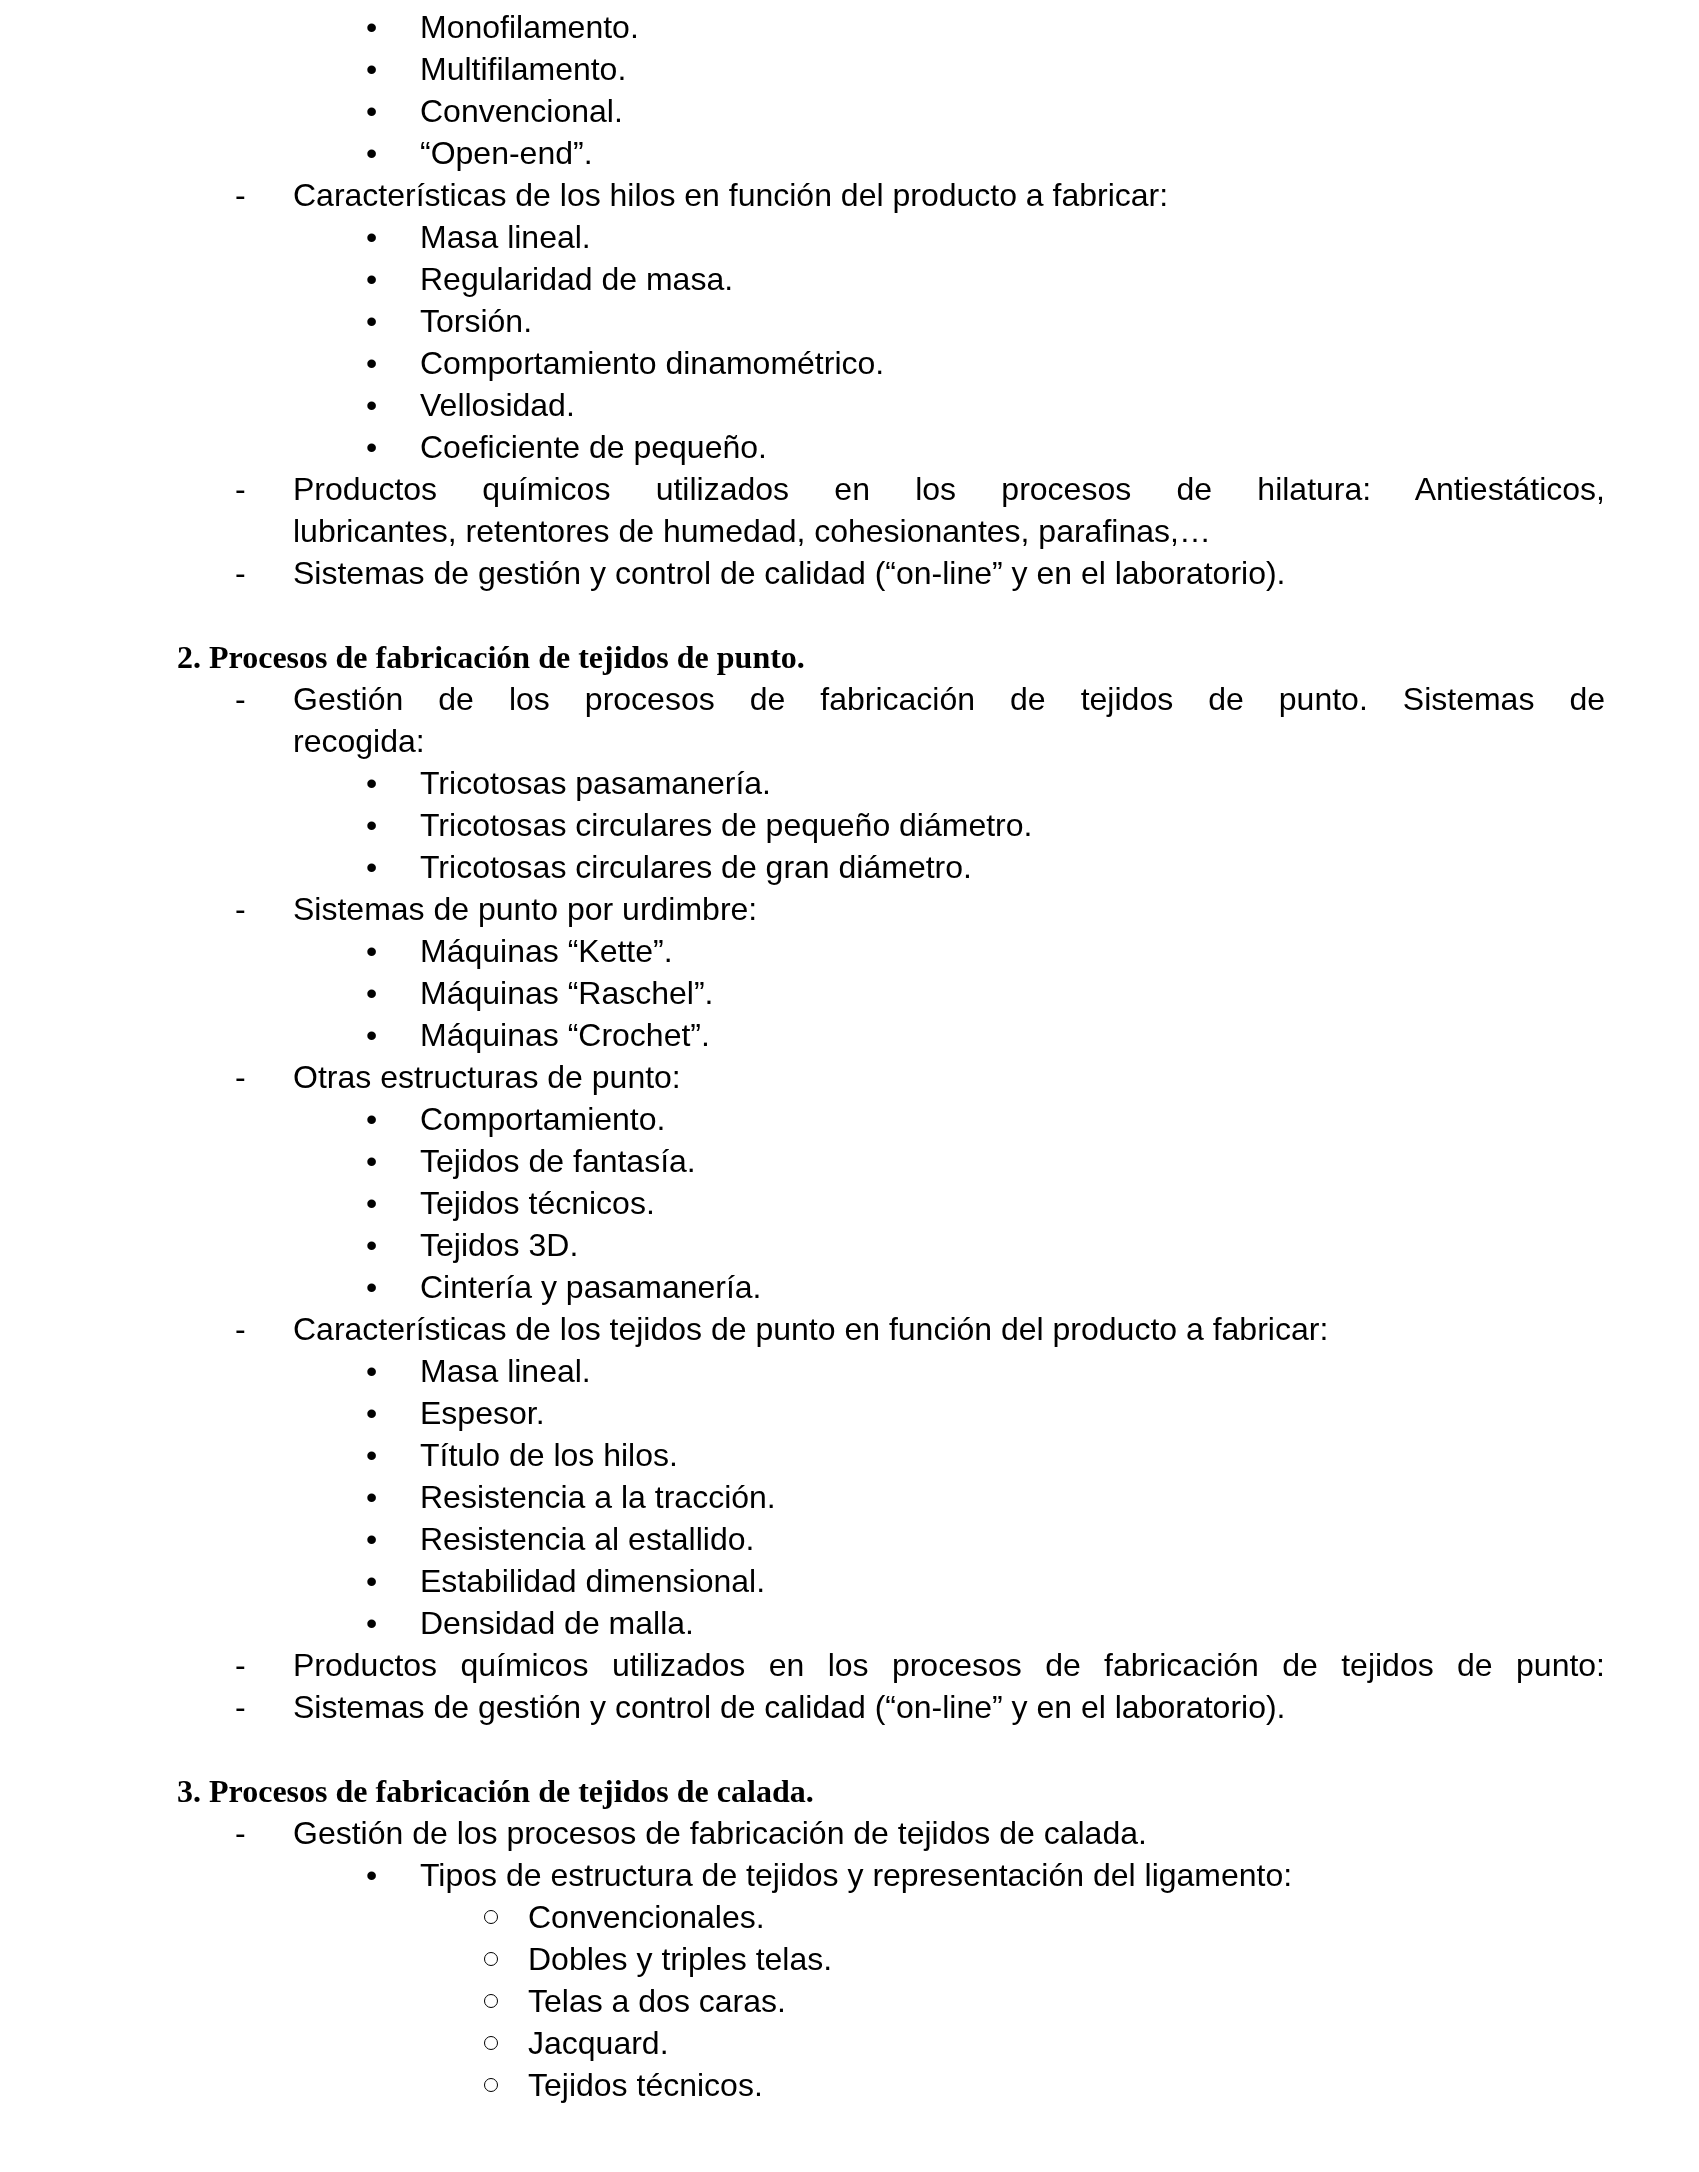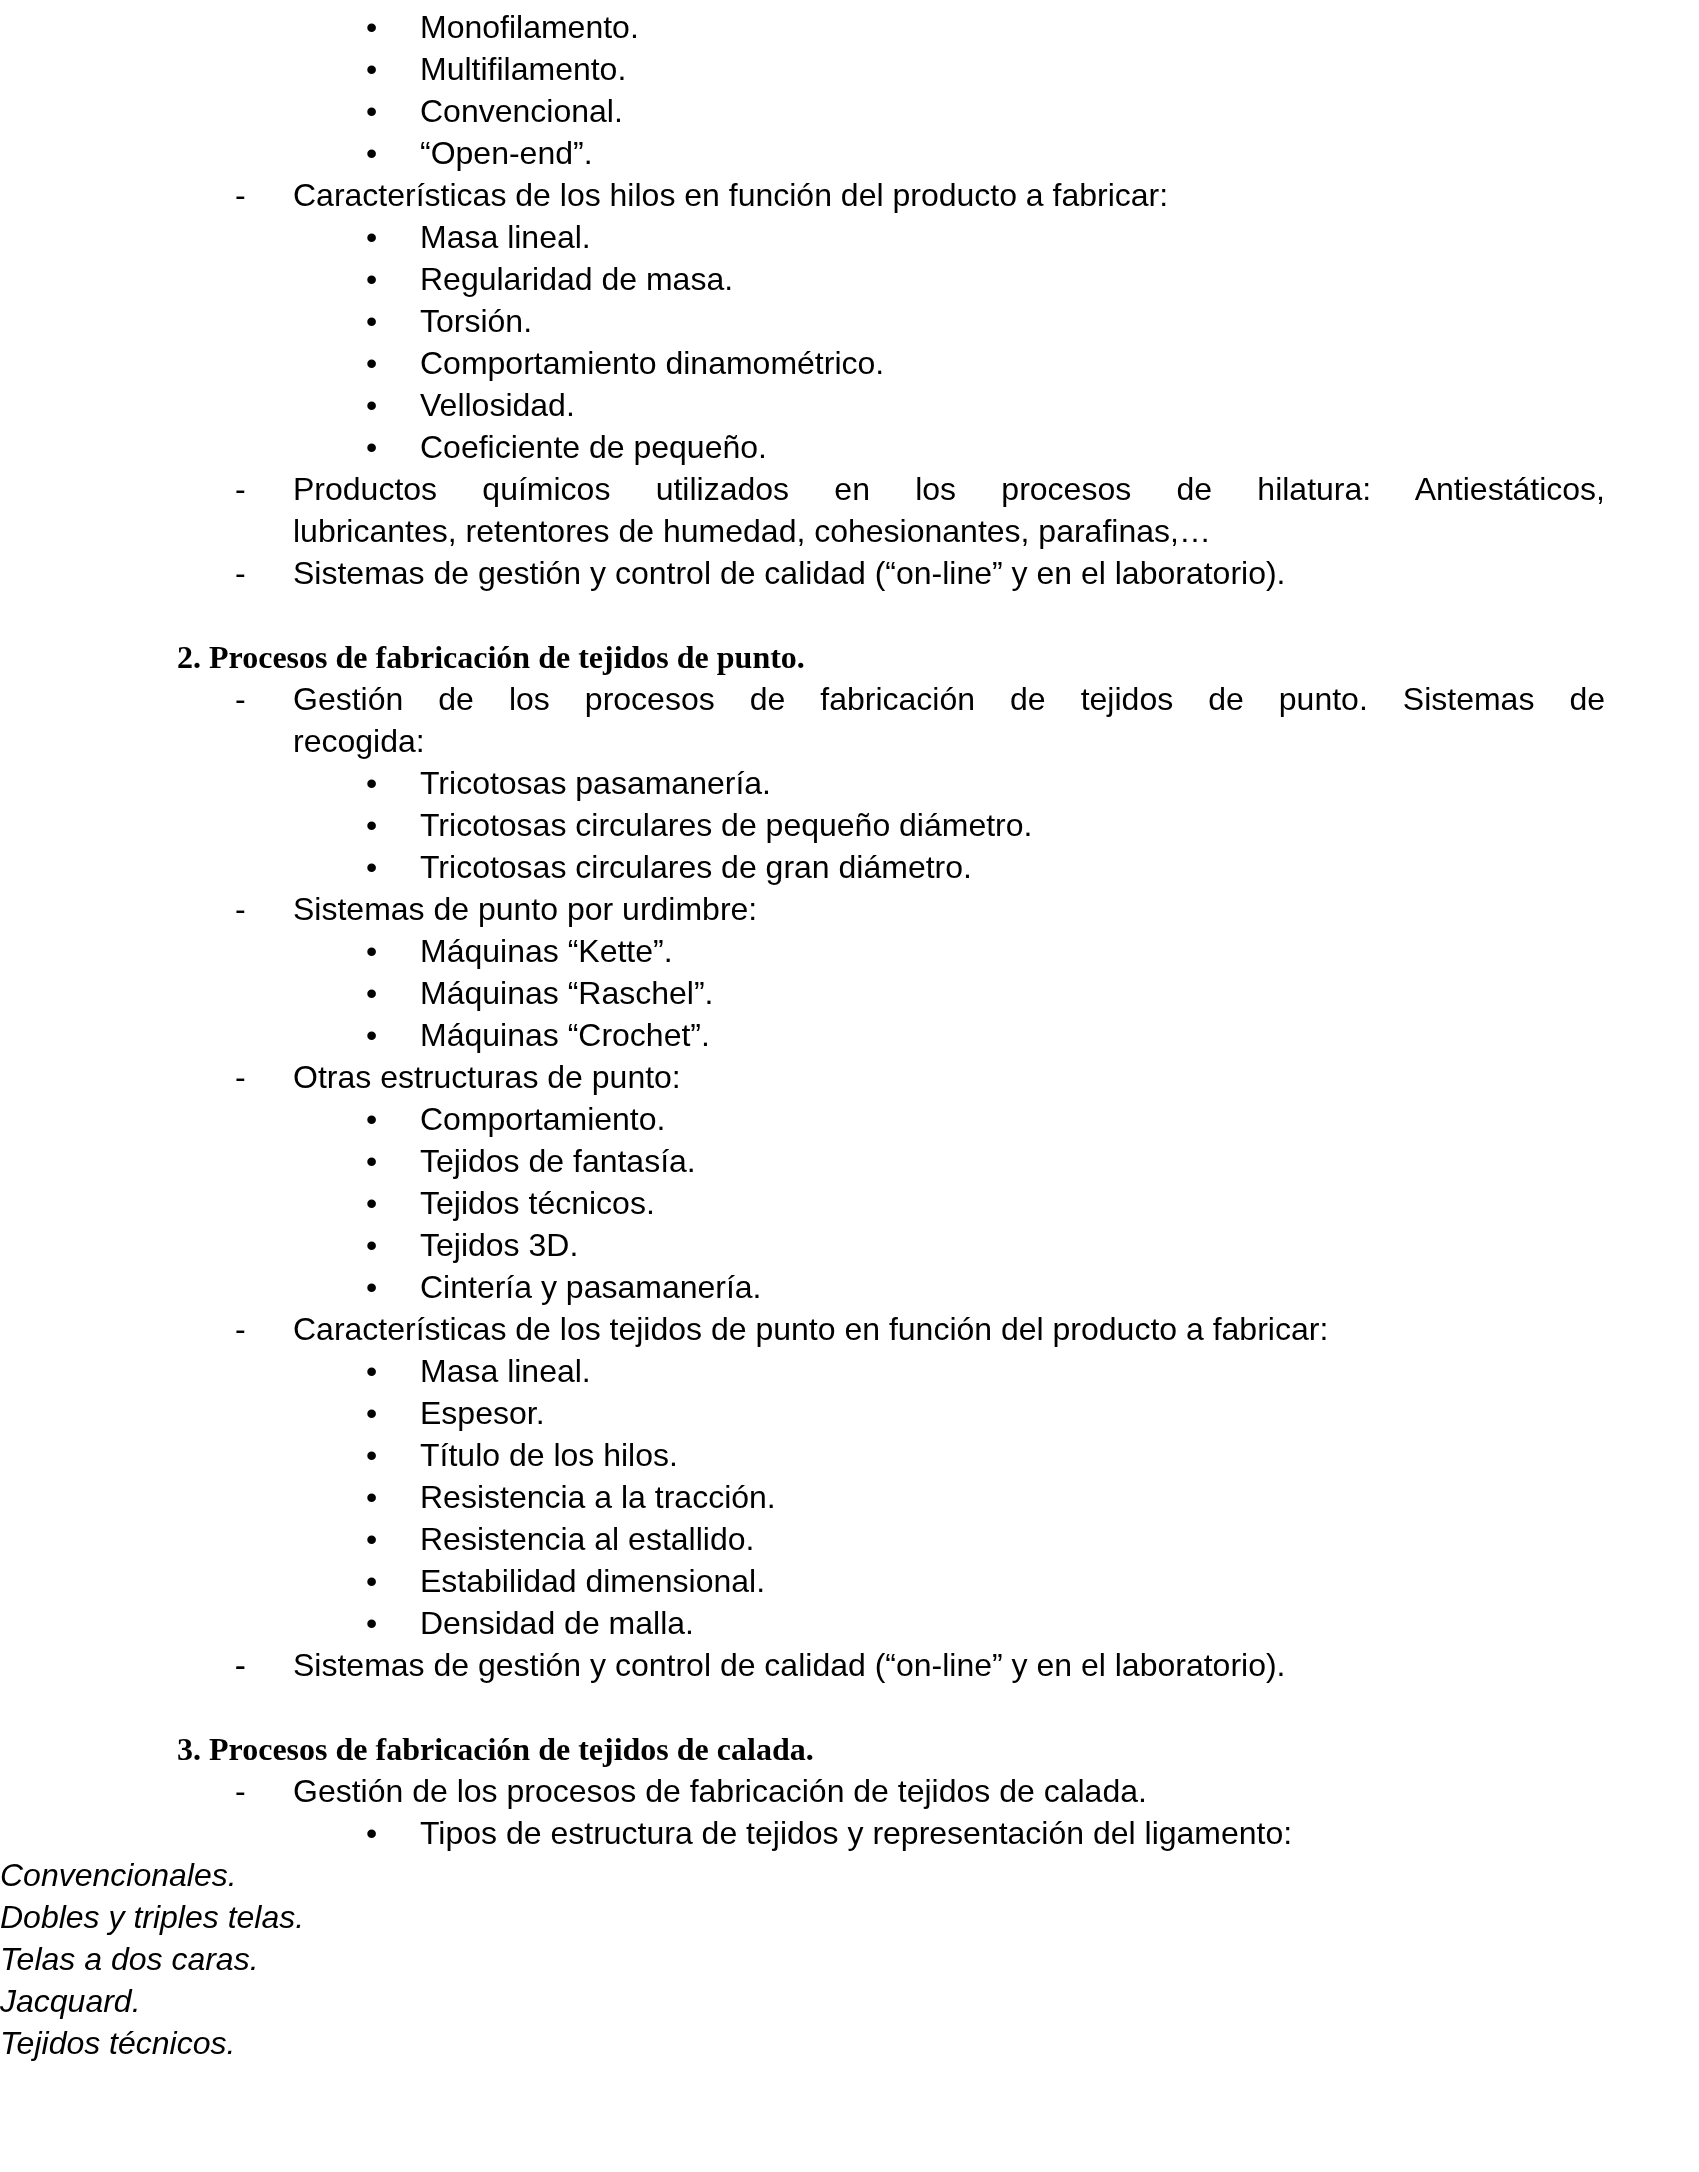--- a/index.html
+++ b/index.html
@@ -29,21 +29,21 @@
     line-height: 42px;
     white-space: nowrap;
     font-family: Liberation Serif, serif;
   }
   .item {
     position: relative;
     line-height: 42px;
   }
   .item.dash   { margin-left: 293px; width: 1312px; }
   .item.bullet { margin-left: 420px; width: 1186px; }
-  .item.circle { width: 1078px; font-style: italic; }
+  .item.circle { margin-left: 528px; width: 1078px; }
   .marker {
     position: absolute;
     top: 0;
     line-height: 42px;
   }
   .dash > .marker   { left: -58px; }
   .bullet > .marker { left: -54px; }
   .circle > .marker {
     left: -44px;
     top: 13.6px;
@@ -205,20 +205,21 @@
     <div class="item bullet">
       <span class="marker">•</span>
       <div class="line">Estabilidad dimensional.</div>
     </div>
     <div class="item bullet">
       <span class="marker">•</span>
       <div class="line">Densidad de malla.</div>
     </div>
     <div class="item dash">
       <span class="marker">-</span>
+      <div class="line fill">Productos químicos utilizados en los procesos de fabricación de tejidos de punto:</div>
     </div>
     <div class="item dash">
       <span class="marker">-</span>
       <div class="line">Sistemas de gestión y control de calidad (“on-line” y en el laboratorio).</div>
     </div>
     <div class="heading">3. Procesos de fabricación de tejidos de calada.</div>
     <div class="item dash">
       <span class="marker">-</span>
       <div class="line">Gestión de los procesos de fabricación de tejidos de calada.</div>
     </div>

